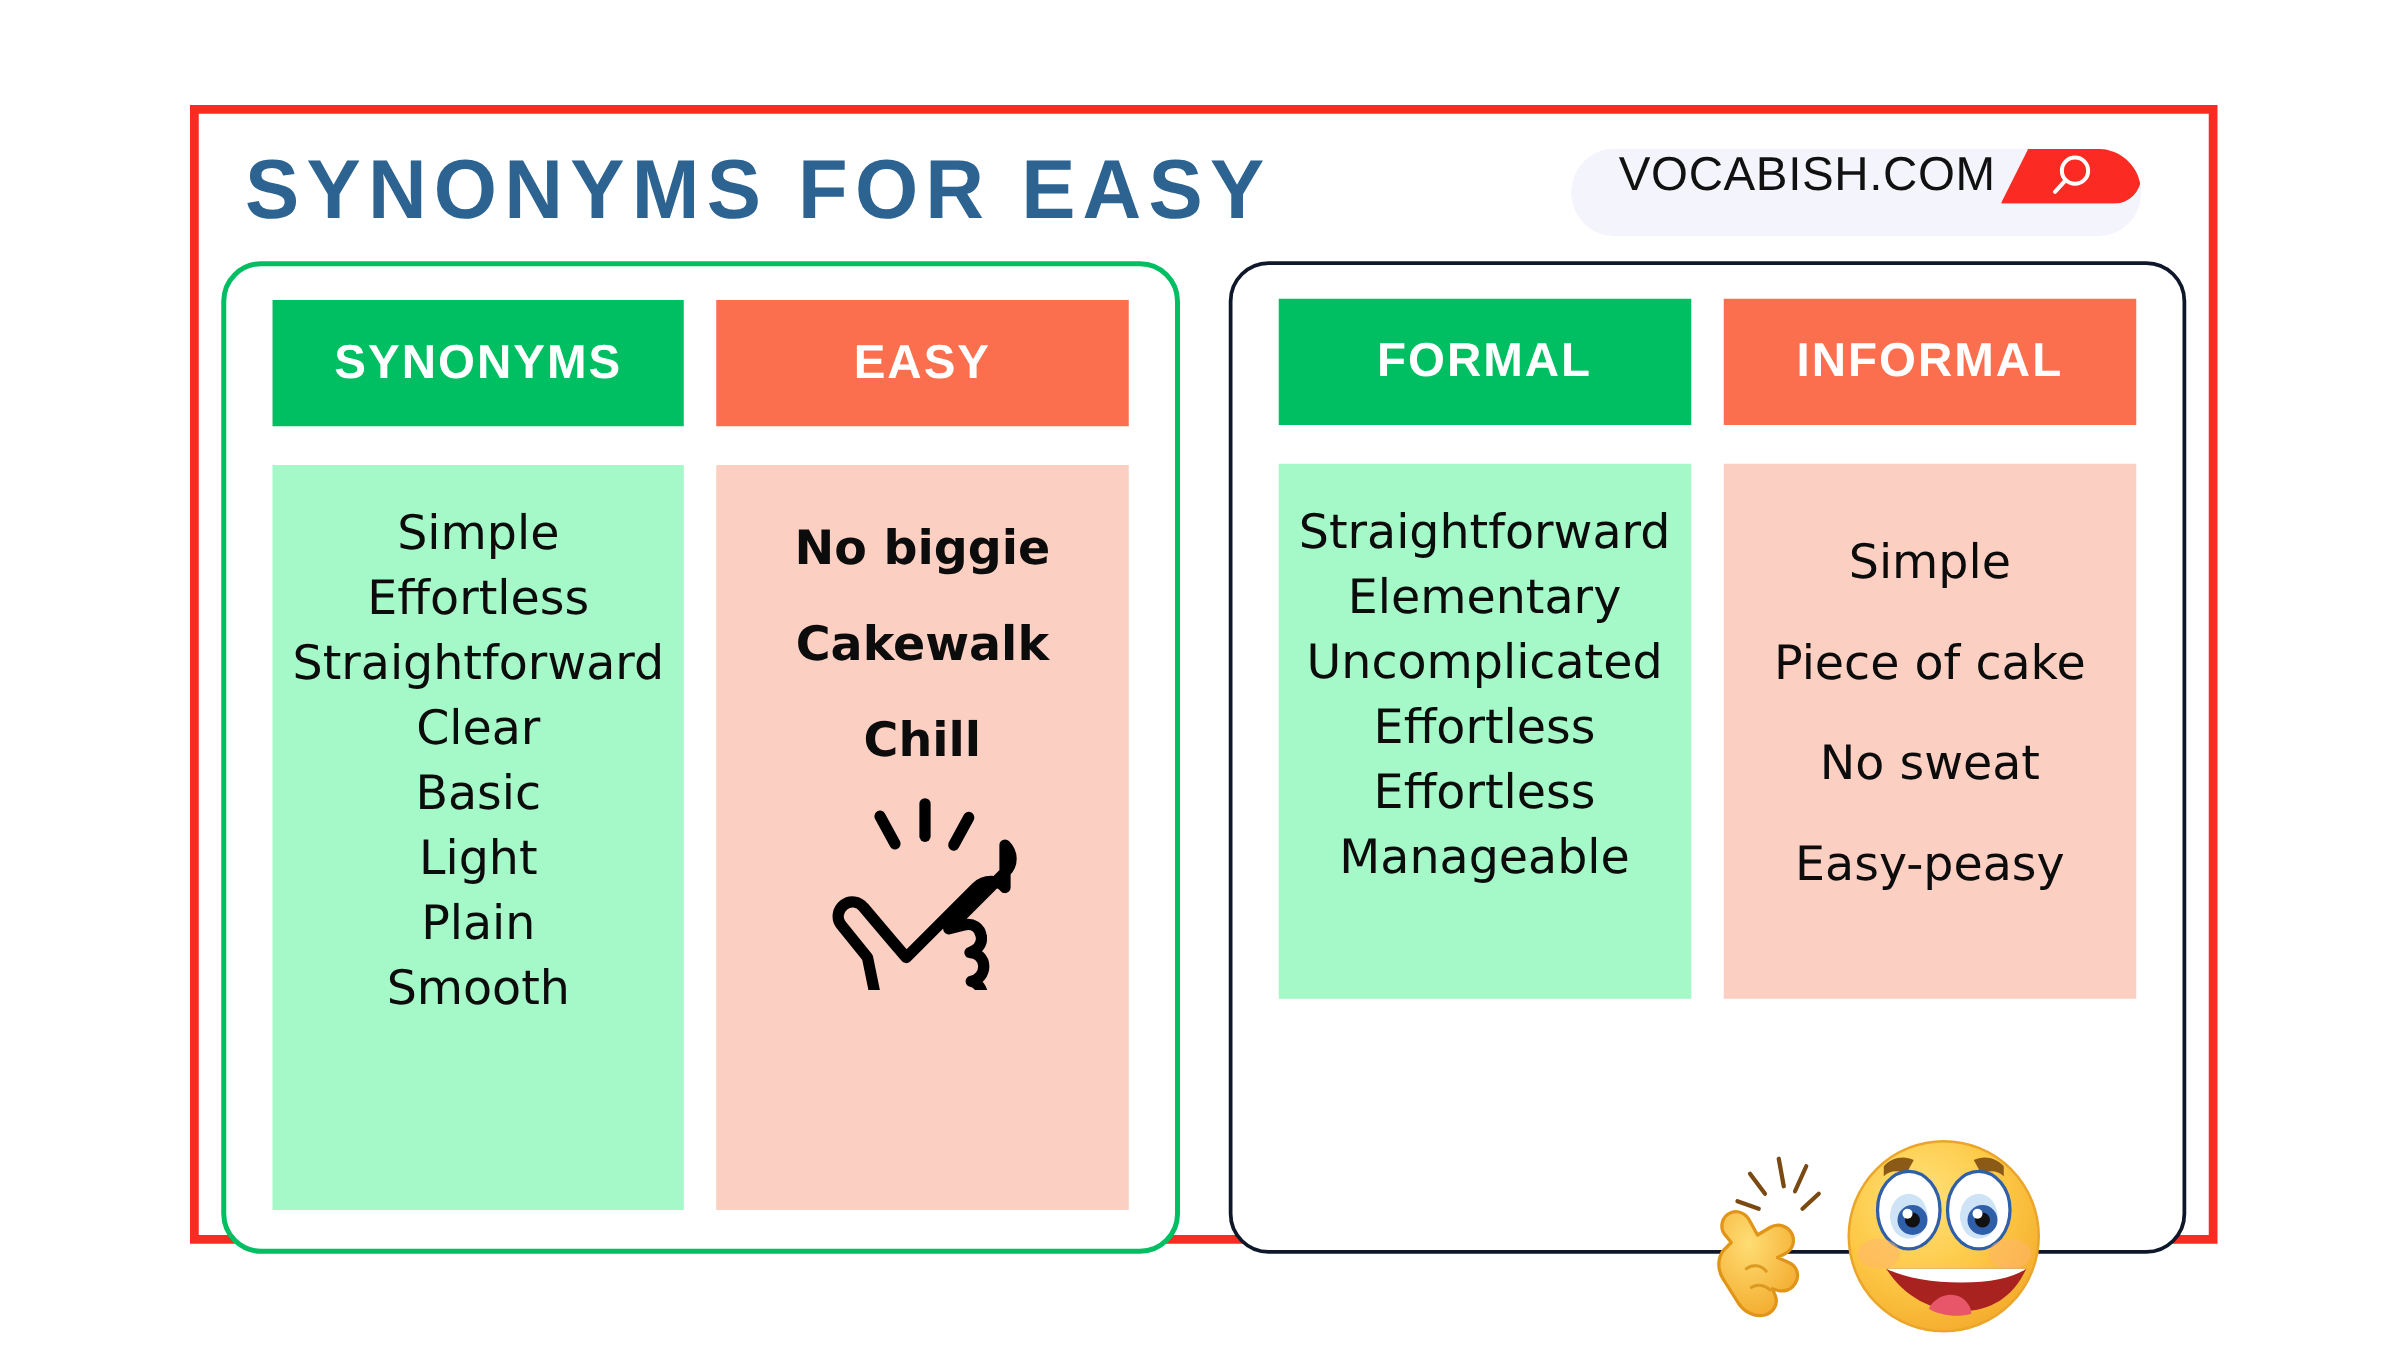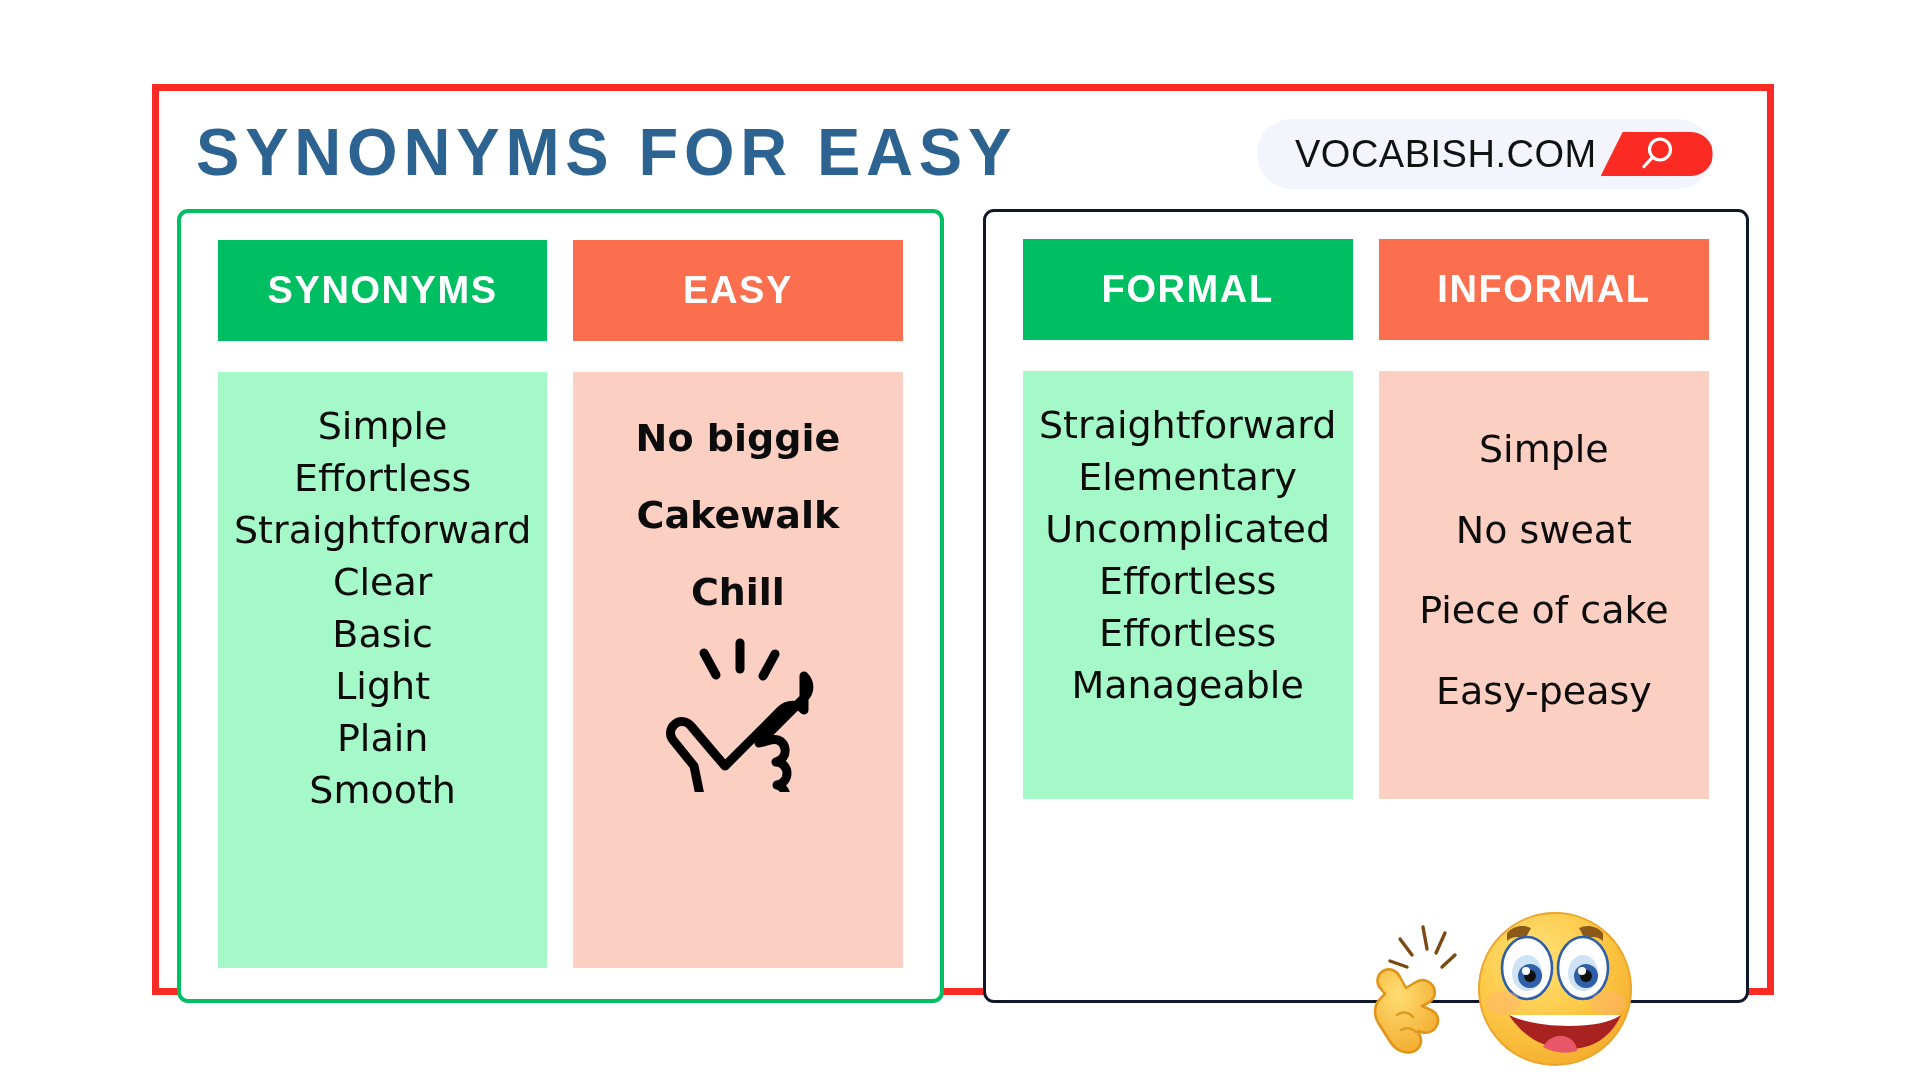--- a/index.html
+++ b/index.html
@@ -46,21 +46,21 @@
     transform: scaleX(0.97);
     transform-origin: left center;
   }
 
   
   .search-pill {
     position: absolute;
     left: 1098px; top: 28px;
     height: 70px;
     display: flex;
-    align-items: center;
+    align-items: flex-start;
     border-radius: 35px;
     overflow: hidden;
     background: #f4f4fc;
   }
   .search-text {
     display: flex;
     align-items: center;
     padding: 0 26px 0 38px;
     font-family: "Liberation Sans", sans-serif;
     font-size: 38px;
@@ -86,21 +86,21 @@
     position: absolute;
     left: 0; top: 118px;
     width: 100%;
     padding: 0 18px 0 18px;
     display: flex;
     gap: 39px;
   }
 
   .panel {
     background: #ffffff;
-    border-radius: 11px;
+    border-radius: 32px;
     padding: 27px 37px 31px 37px;
     display: flex;
     gap: 26px;
   }
   .panel-left  { width: 781px; border: 4px solid #00bf63; }
   .panel-right { width: 781px; border: 3px solid #0f172a; }
 
   .col { flex: 1; display: flex; flex-direction: column; min-width: 0; }
 
   .col-head {
@@ -228,22 +228,22 @@
             <div class="word">Effortless</div>
             <div class="word">Effortless</div>
             <div class="word">Manageable</div>
           </div>
         </div>
 
         <div class="col">
           <div class="col-head head-coral">INFORMAL</div>
           <div class="col-body body-pink informal-body informal-list">
             <div class="word">Simple</div>
+            <div class="word">Piece of cake</div>
             <div class="word">No sweat</div>
-            <div class="word">Piece of cake</div>
             <div class="word">Easy-peasy</div>
           </div>
         </div>
 
       </div>
     </div>
 
     <div class="emoji-art">
       <svg width="300" height="170" viewBox="0 0 300 170" fill="none">
         <defs>

